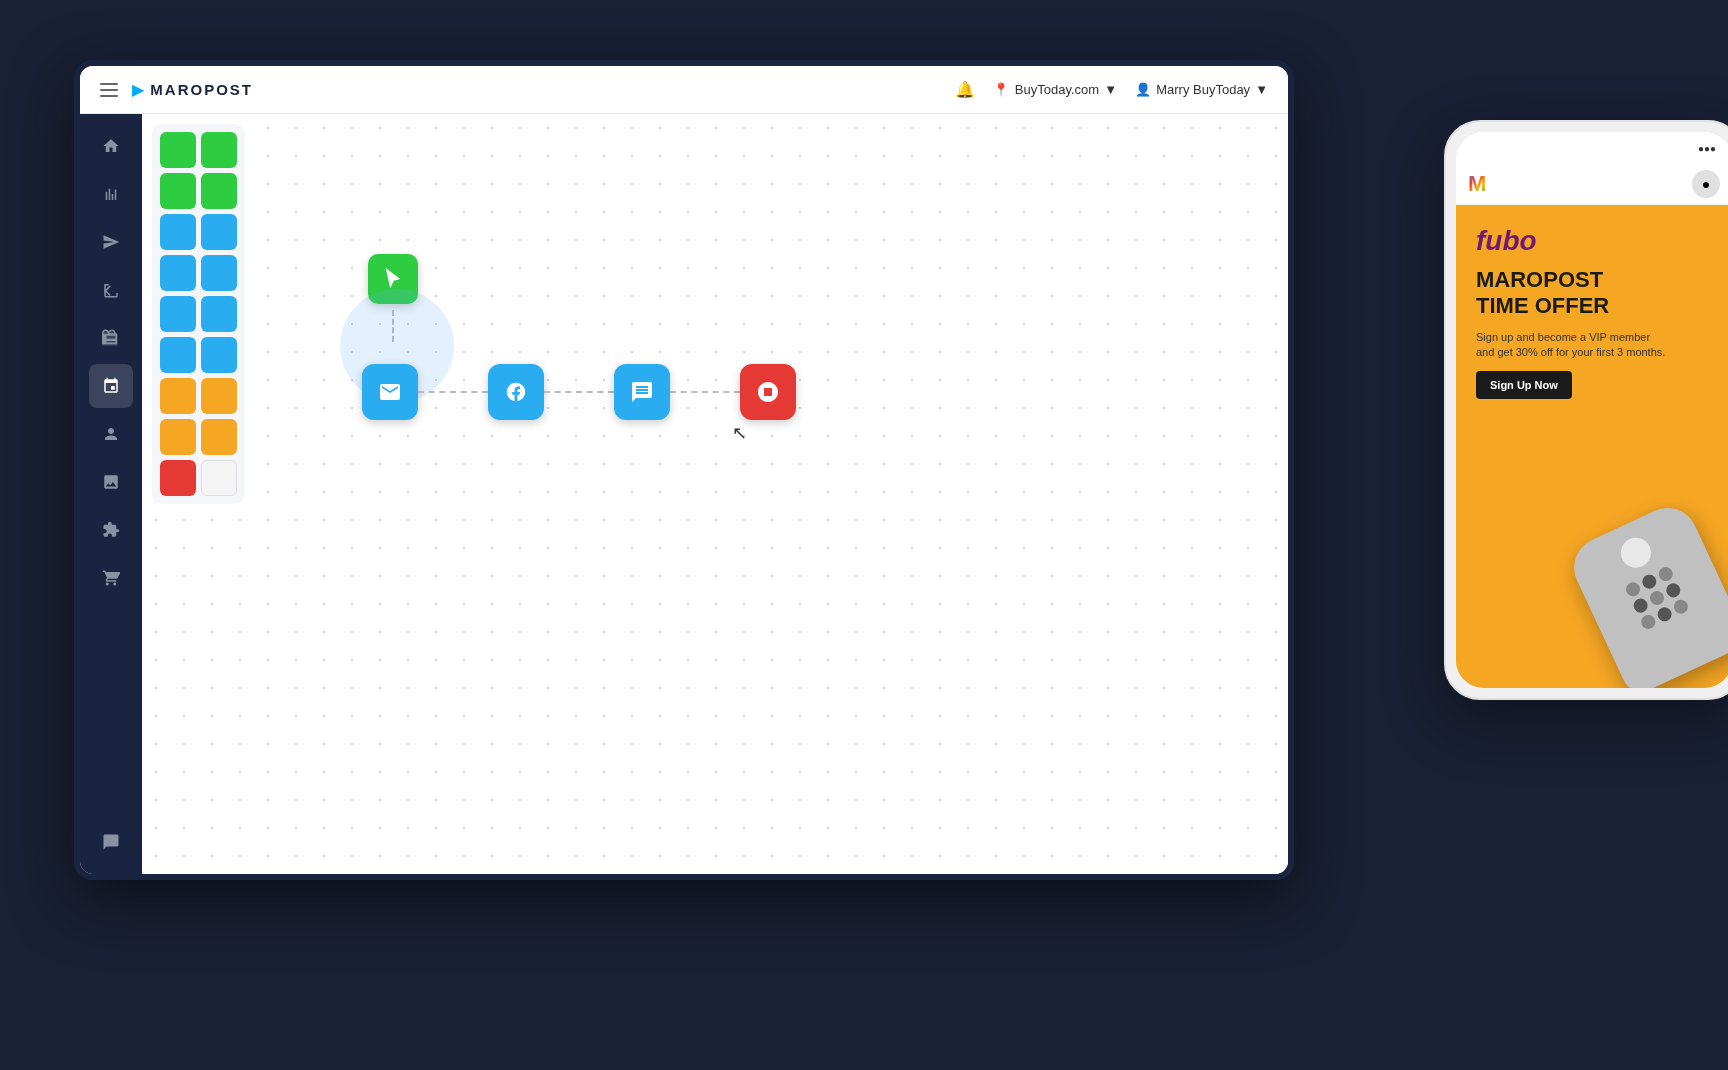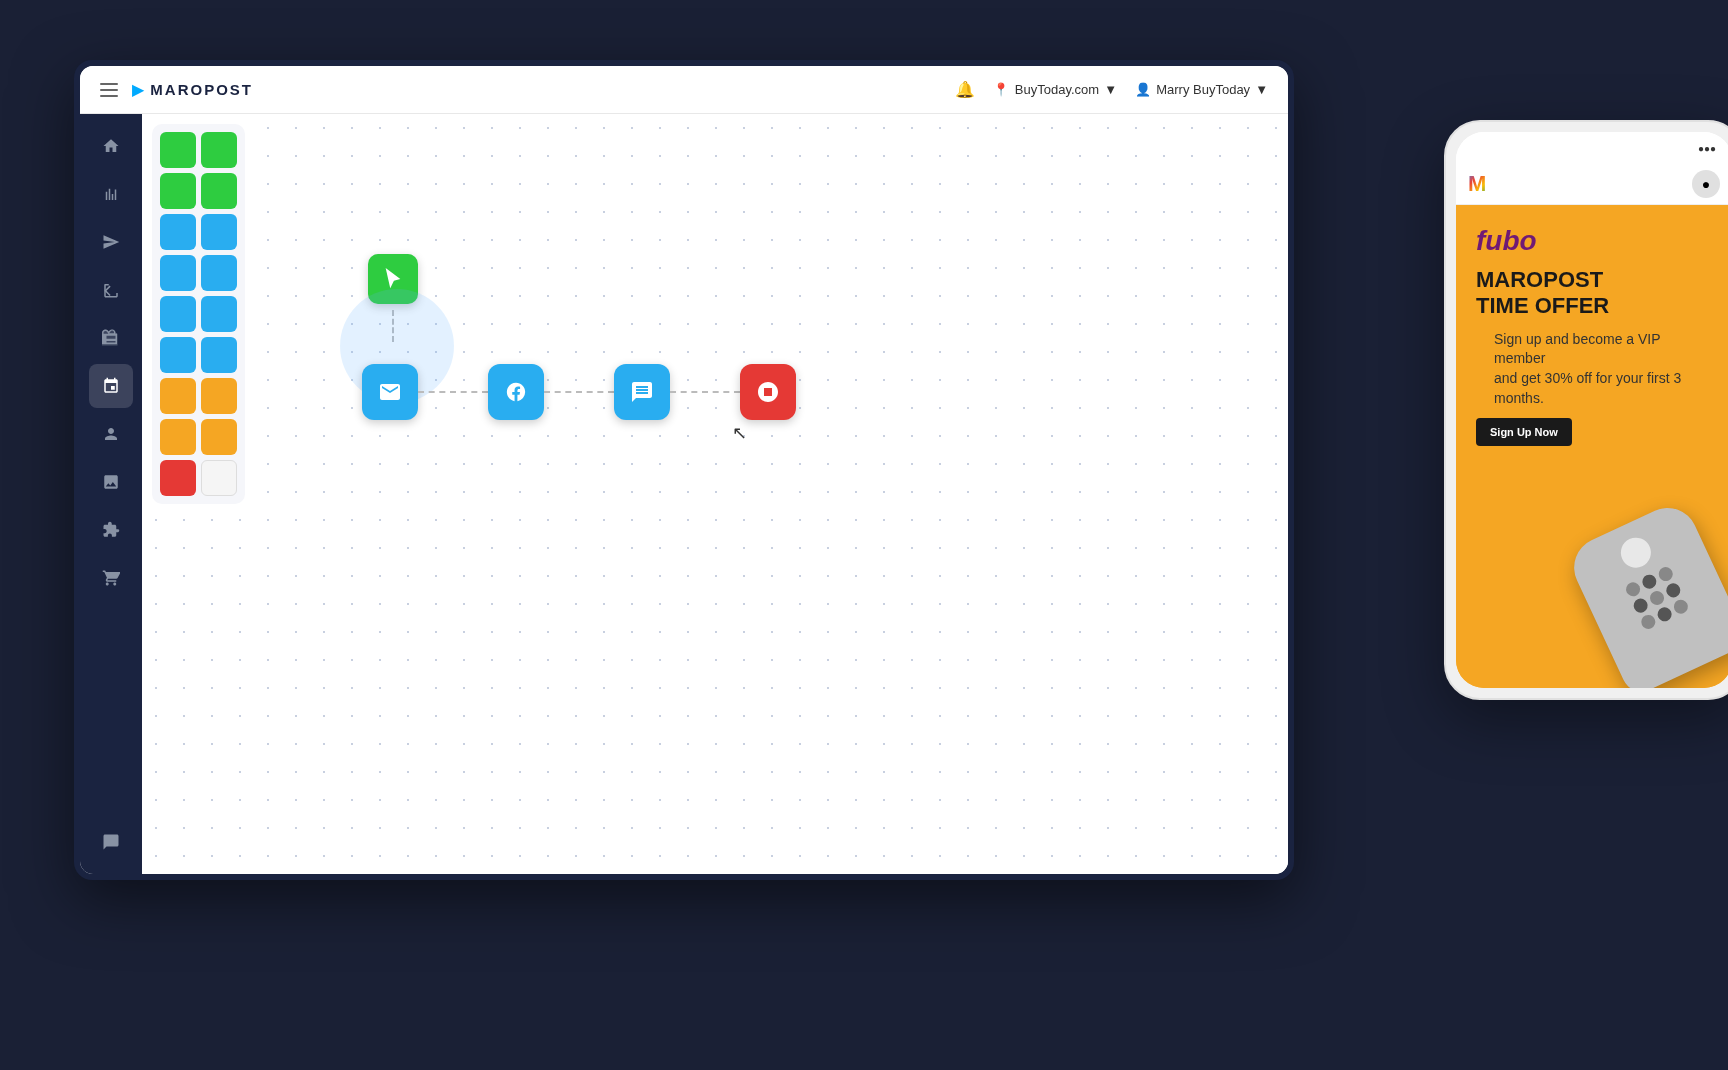--- a/index.html
+++ b/index.html
@@ -352,24 +352,23 @@
     }
 
     .ad-headline {
       font-size: 22px;
       font-weight: 800;
       color: #1a1a1a;
       line-height: 1.2;
     }
 
     .ad-subtext {
-      font-size: 14px;
+      font-size: 11px;
       color: #333;
       line-height: 1.4;
-      margin-left: 18px;
     }
 
     .signup-btn {
       background: #1a1a1a;
       color: #ffffff;
       border: none;
       padding: 8px 14px;
       border-radius: 4px;
       font-size: 11px;
       font-weight: 600;

